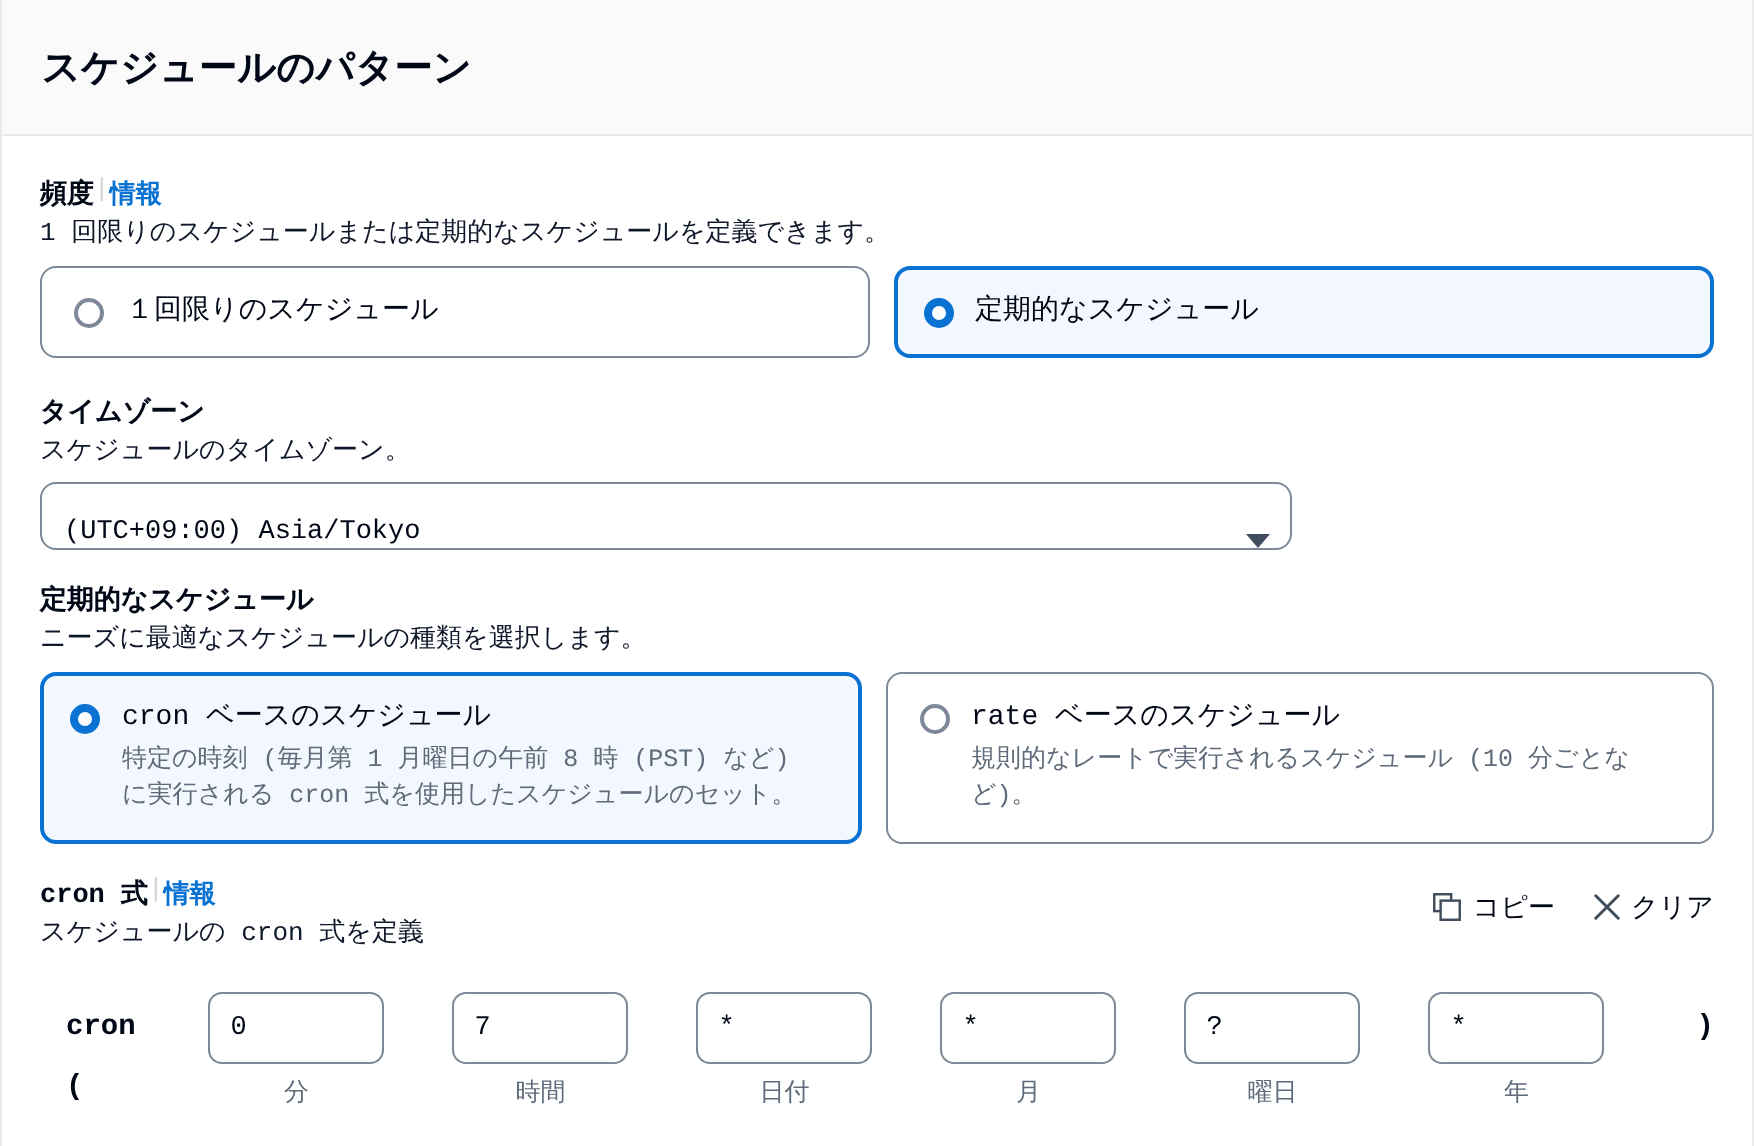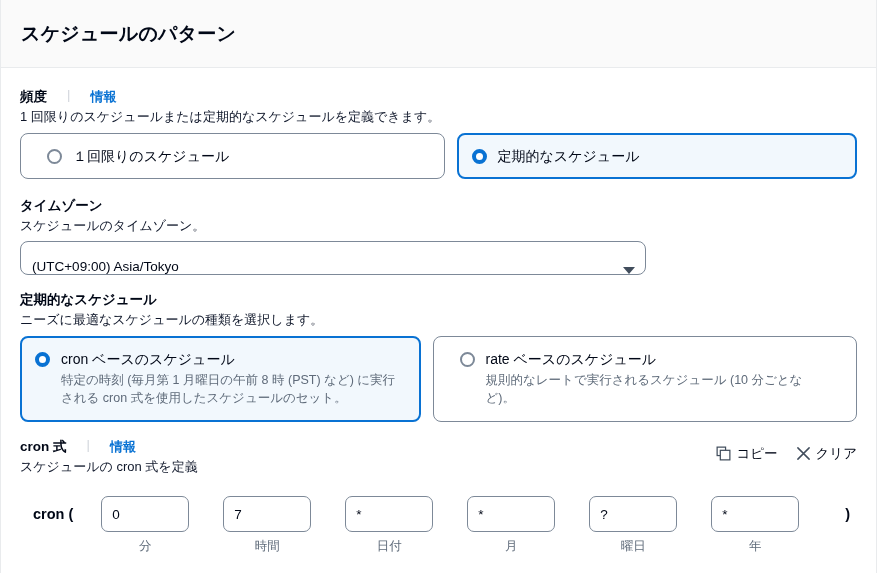--- a/index.html
+++ b/index.html
@@ -15,20 +15,21 @@
     color: #16191f;
     overflow: hidden;
   }
   .panel {
     width: 877px;
     height: 573px;
     background: #ffffff;
     border-left: 1px solid #e9ebed;
     border-right: 1px solid #e9ebed;
     position: relative;
+    font-family: Liberation Mono, monospace;
   }
   
   .panel-header {
     height: 68px;
     background: #fafafa;
     border-bottom: 1px solid #e9ebed;
     display: flex;
     align-items: center;
     padding: 0 20px;
   }
@@ -39,21 +40,21 @@
     letter-spacing: 0.2px;
   }
   
   .panel-body {
     padding: 20px 19px 0 19px;
   }
   .field-block { margin-bottom: 0; }
   .label-row {
     display: flex;
     align-items: flex-start;
-    gap: 20px;
+    gap: 0;
     margin-bottom: 2px;
   }
   .field-label {
     font-size: 13.5px;
     font-weight: bold;
     color: #000716;
   }
   .label-sep {
     color: #d1d5db;
     font-size: 13px;
@@ -76,21 +77,21 @@
   
   .card-row {
     display: flex;
     gap: 12px;
   }
   .radio-card {
     flex: 1 1 0;
     border: 1px solid #7d8998;
     border-radius: 8px;
     background: #ffffff;
-    padding: 13px 26px;
+    padding: 13px 16px;
     display: flex;
     align-items: flex-start;
     gap: 11px;
     cursor: pointer;
     min-height: 46px;
   }
   .radio-card.selected {
     border: 2px solid #0972d3;
     background: #f2f8fd;
     padding: 12px 13px;

